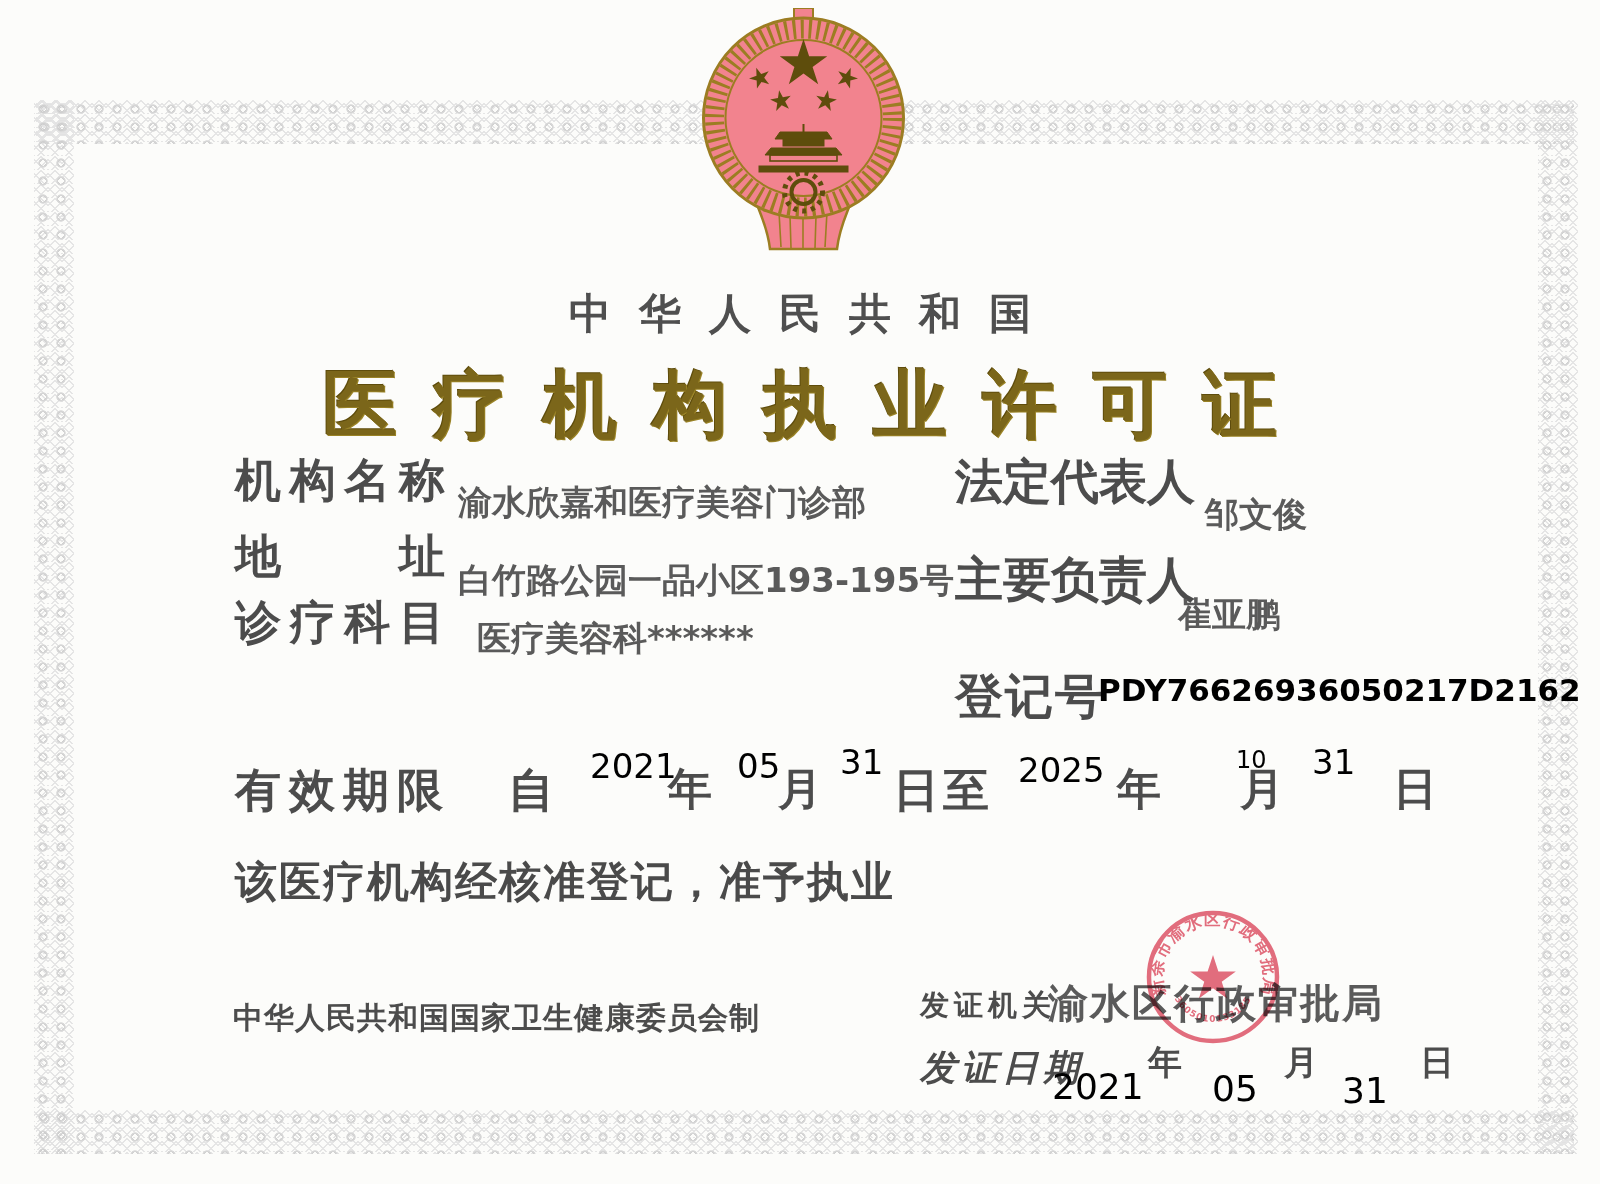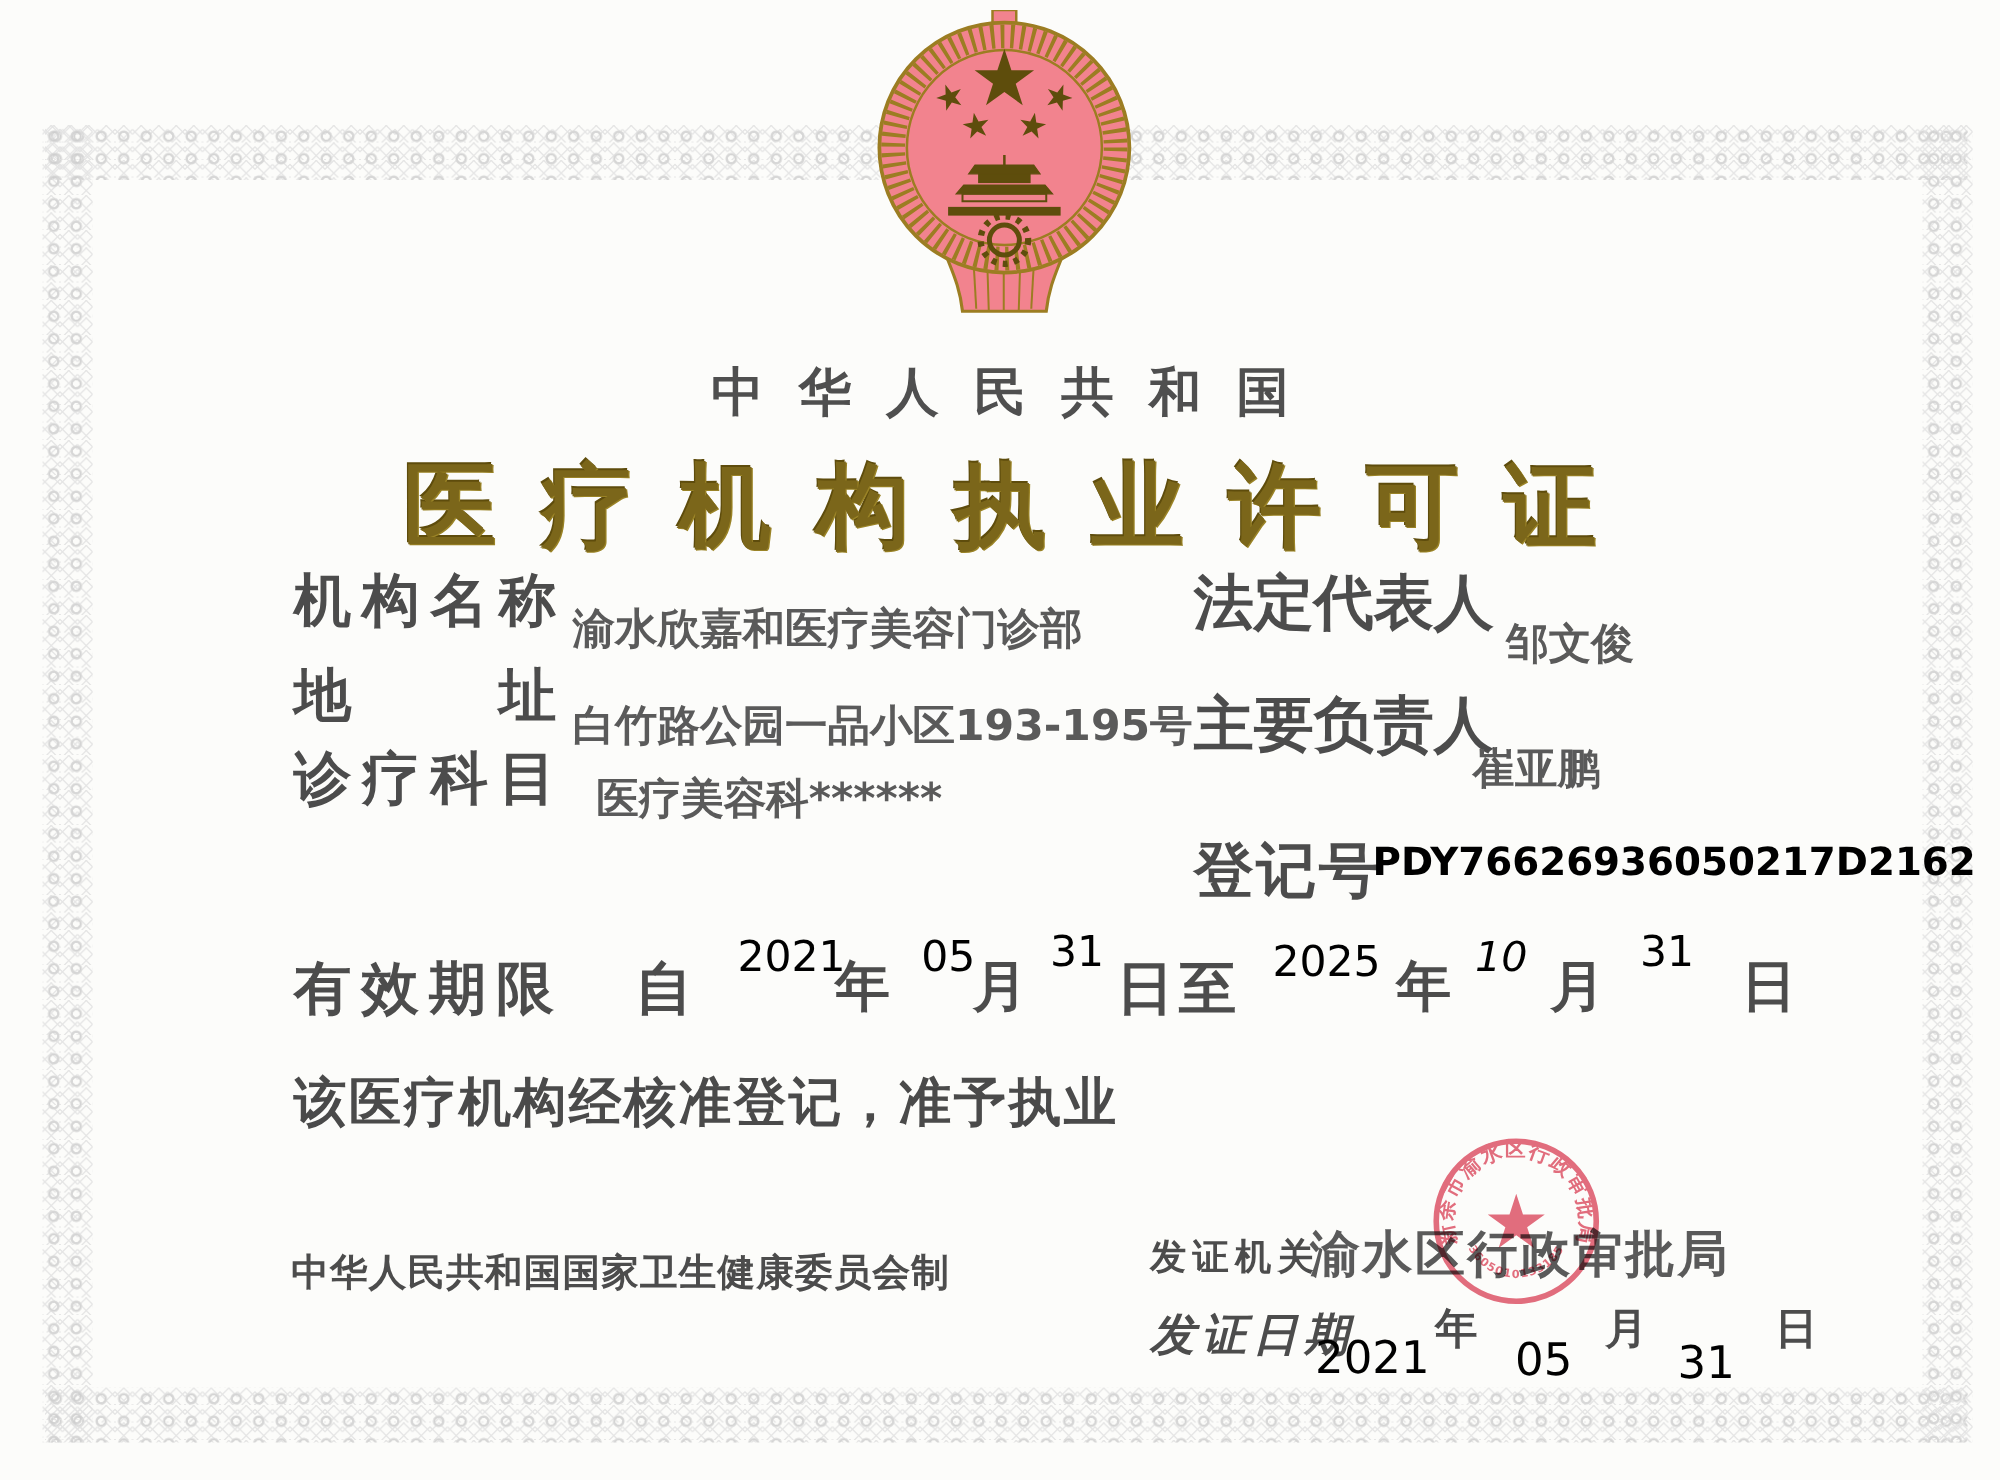--- a/index.html
+++ b/index.html
@@ -122,21 +122,21 @@
 </div>
 <span class="abs serifb" style="left:508px;top:760px;font-size:46px;">自</span>
 <span class="abs num" style="left:590px;top:746px;font-size:34px;">2021</span>
 <span class="abs serifb" style="left:668px;top:760px;font-size:44px;">年</span>
 <span class="abs num" style="left:737px;top:746px;font-size:34px;">05</span>
 <span class="abs serifb" style="left:778px;top:760px;font-size:44px;">月</span>
 <span class="abs num" style="left:840px;top:742px;font-size:34px;">31</span>
 <span class="abs serifb" style="left:893px;top:760px;font-size:46px;letter-spacing:4px;">日至</span>
 <span class="abs num" style="left:1018px;top:750px;font-size:34px;">2025</span>
 <span class="abs serifb" style="left:1117px;top:760px;font-size:44px;">年</span>
-<span class="abs num" style="left:1180px;top:746px;font-size:33px;font-style:italic;">10</span>
+<span class="abs num" style="left:1236px;top:746px;font-size:24px;">10</span>
 <span class="abs serifb" style="left:1240px;top:760px;font-size:44px;">月</span>
 <span class="abs num" style="left:1312px;top:742px;font-size:34px;">31</span>
 <span class="abs serifb" style="left:1393px;top:760px;font-size:44px;">日</span>
 
 <div class="abs heib" style="left:235px;top:854px;font-size:42px;letter-spacing:2px;color:#4a4a4a;">该医疗机构经核准登记，准予执业</div>
 <div class="abs serifb" style="left:233px;top:998px;font-size:30px;letter-spacing:1px;">中华人民共和国国家卫生健康委员会制</div>
 
 <div class="abs serifb" style="left:920px;top:986px;font-size:29px;letter-spacing:5px;text-align:right;">发证机关</div>
 <div class="abs val" style="left:1048px;top:976px;font-size:40px;letter-spacing:2px;">渝水区行政审批局</div>
 

